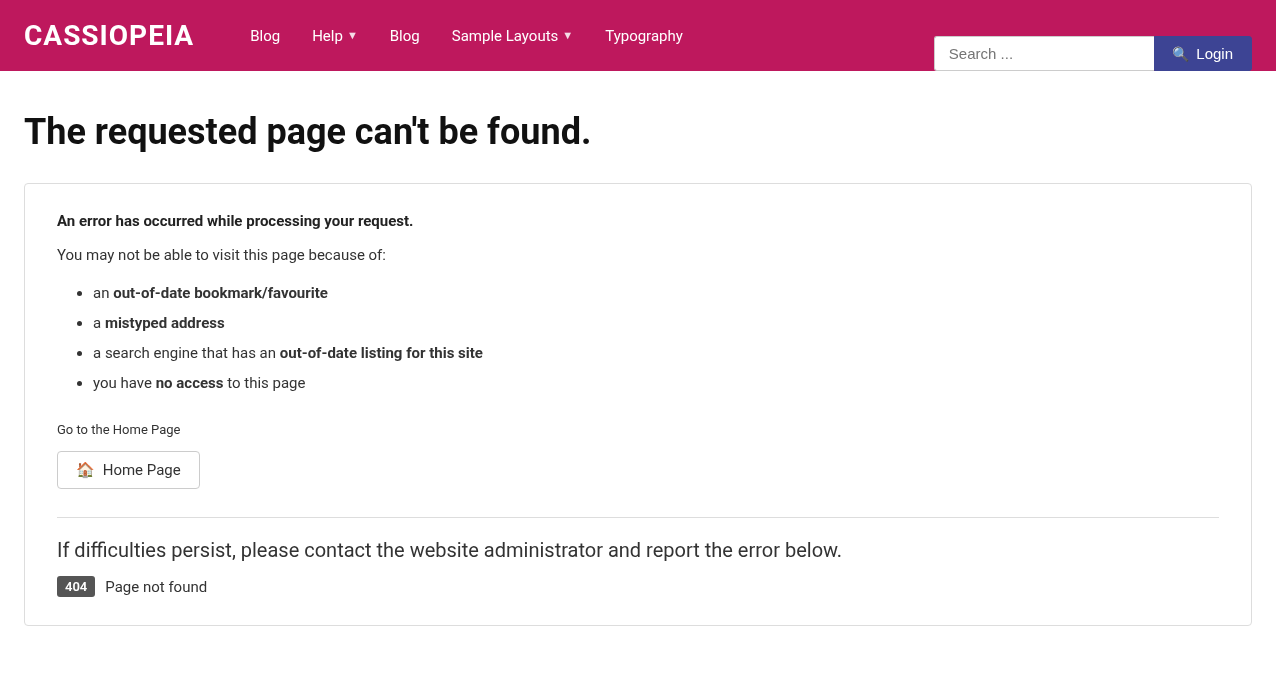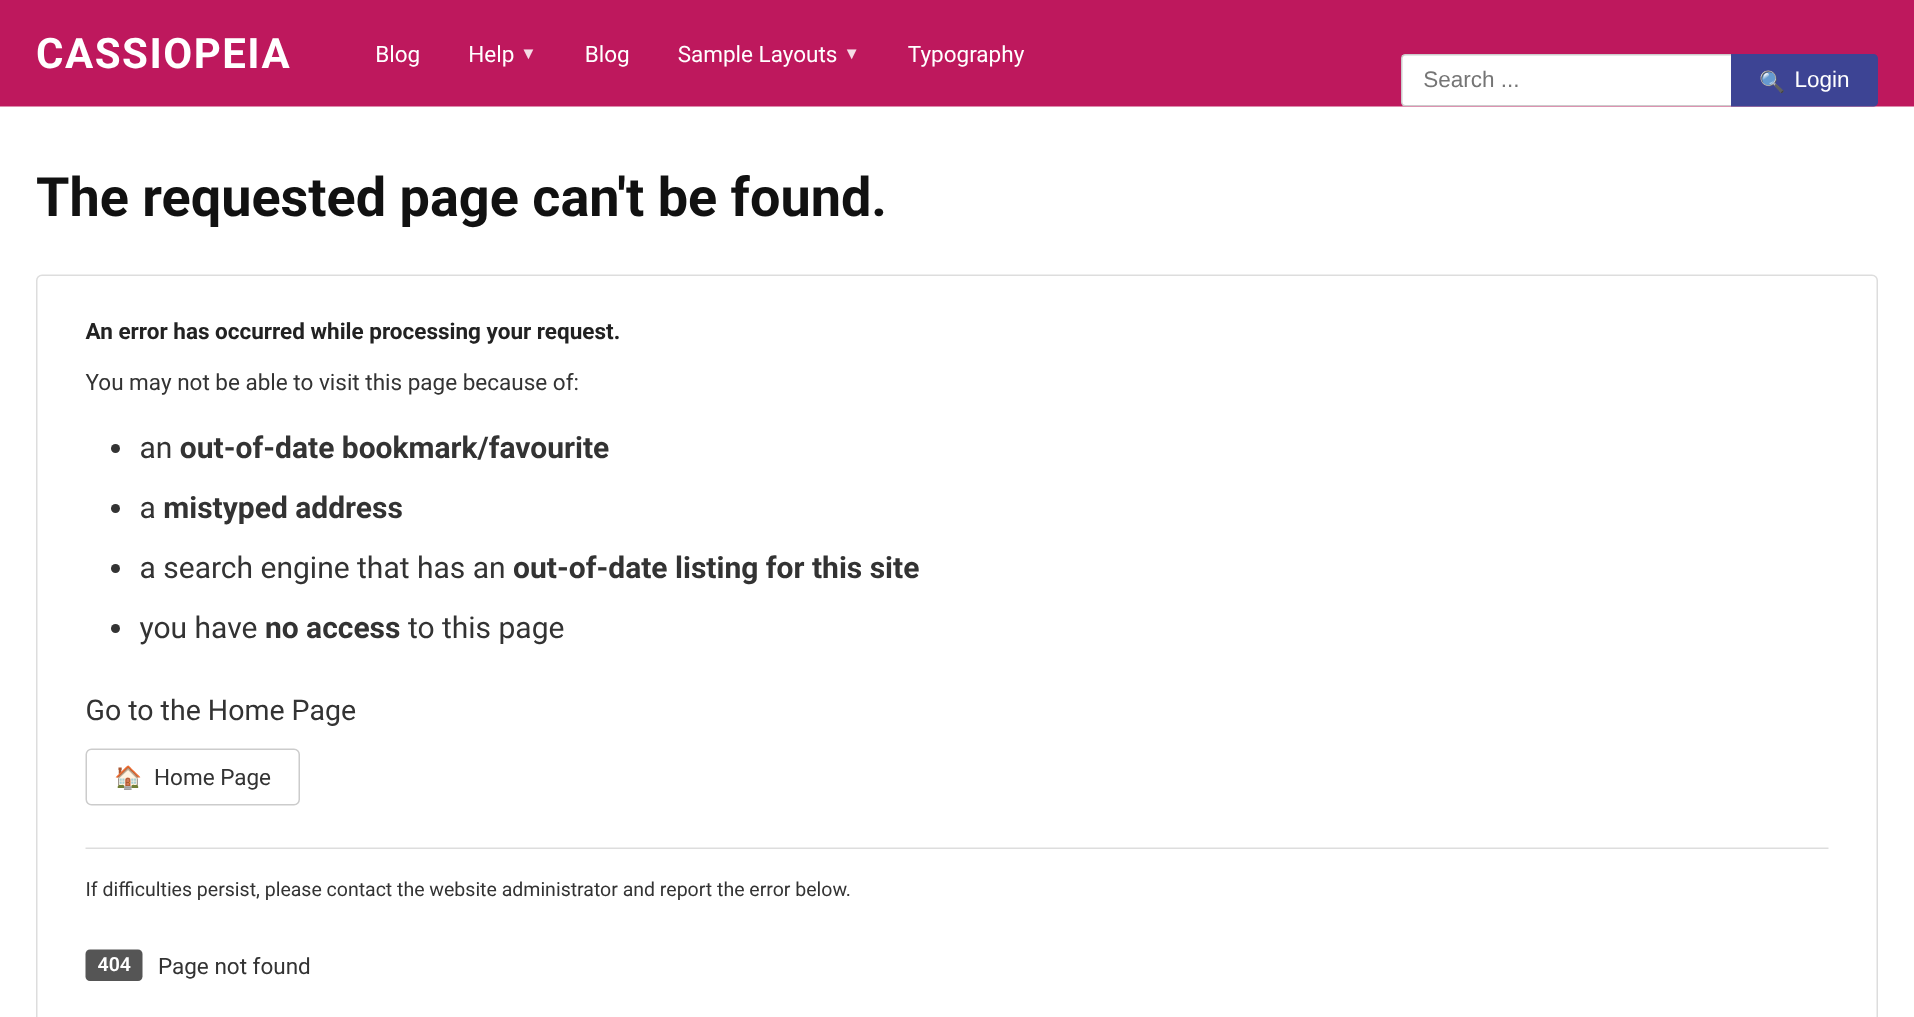--- a/index.html
+++ b/index.html
@@ -111,29 +111,29 @@
     }
     .error-sub {
       font-size: 15px;
       color: #333;
       margin-bottom: 14px;
     }
     .error-list {
       list-style: disc;
       padding-left: 36px;
       margin-bottom: 24px;
-      font-size: 20px;
+      font-size: 15px;
       line-height: 2;
       color: #333;
     }
     .error-list li b {
       font-weight: 700;
     }
     .go-home-text {
-      font-size: 19px;
+      font-size: 13px;
       margin-bottom: 14px;
       color: #333;
     }
     .home-page-btn {
       display: inline-flex;
       align-items: center;
       gap: 8px;
       padding: 9px 18px;
       border: 1px solid #ccc;
       border-radius: 4px;
@@ -142,23 +142,23 @@
       font-size: 15px;
       cursor: pointer;
       text-decoration: none;
     }
     .divider {
       border: none;
       border-top: 1px solid #ddd;
       margin: 28px 0 20px 0;
     }
     .contact-text {
-      font-size: 13px;
-      color: #333;
-      margin-bottom: 32px;
+      font-size: 20px;
+      color: #333;
+      margin-bottom: 14px;
     }
     .error-badge-row {
       display: flex;
       align-items: center;
       gap: 10px;
     }
     .error-badge {
       background: #555;
       color: #fff;
       font-size: 13px;

